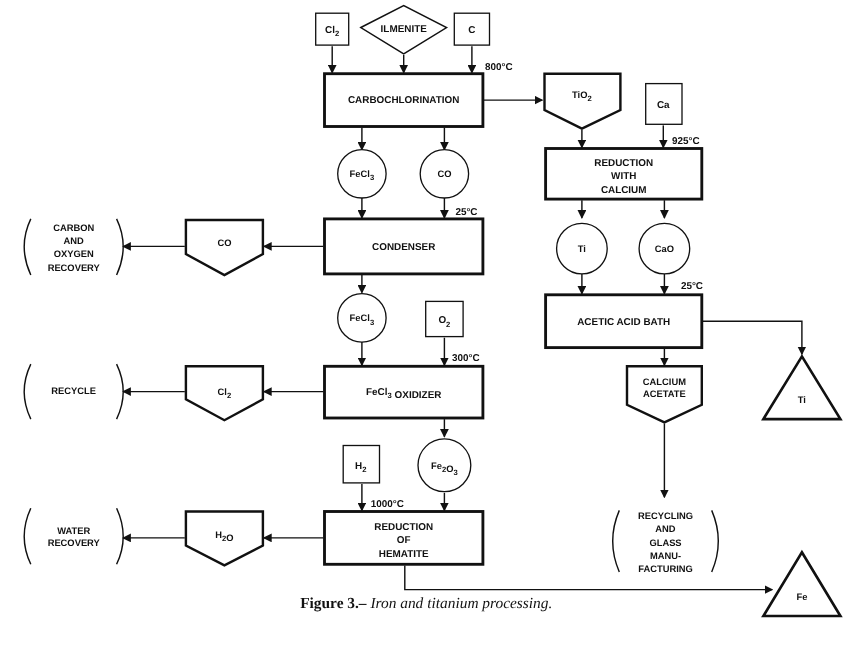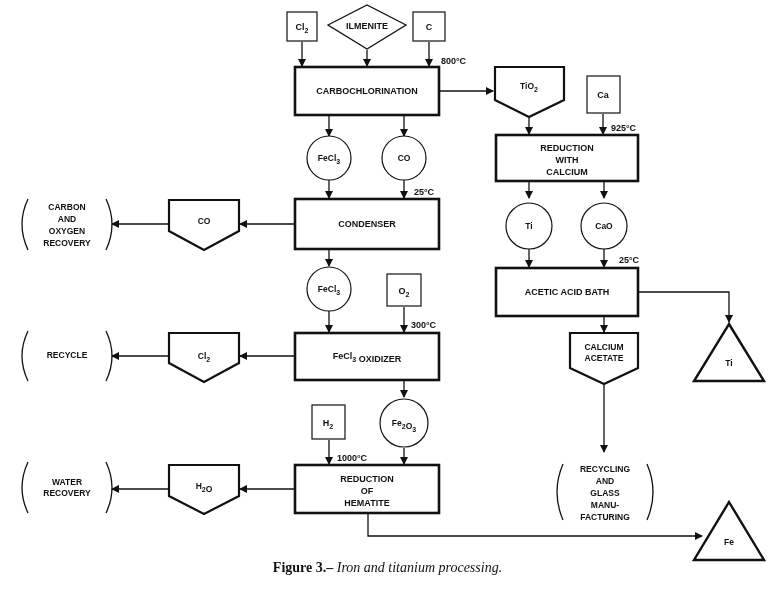--- a/index.html
+++ b/index.html
@@ -1,21 +1,21 @@
 <!DOCTYPE html>
 <html><head>
 <meta charset="utf-8">
 <style>
   html, body { margin: 0; padding: 0; background: #ffffff; }
   body { width: 775px; height: 591px; overflow: hidden; position: relative; }
   svg { position: absolute; left: 0; top: 0; }
   .lbl { font-family: "Liberation Sans", sans-serif; font-weight: bold; font-size: 9px; fill: #111; text-anchor: middle; }
   .sm { font-size: 8.5px; }
   .temp { font-family: "Liberation Sans", sans-serif; font-weight: bold; font-size: 9px; fill: #111; }
-  .cap { position: absolute; left: 0; width: 775px; top: 560px; text-align: center;
+  .cap { position: absolute; left: 0; width: 775px; top: 542px; text-align: center;
          font-family: "Liberation Serif", serif; font-size: 14px; color: #111; }
   .cap b { font-weight: bold; }
   .cap i { font-style: italic; }
 </style>
 </head>
 <body>
 
 <svg width="775" height="591" viewBox="0 0 775 591">
   <defs>
     <marker id="ah" markerWidth="8" markerHeight="8" refX="7" refY="4" orient="auto" markerUnits="userSpaceOnUse">

